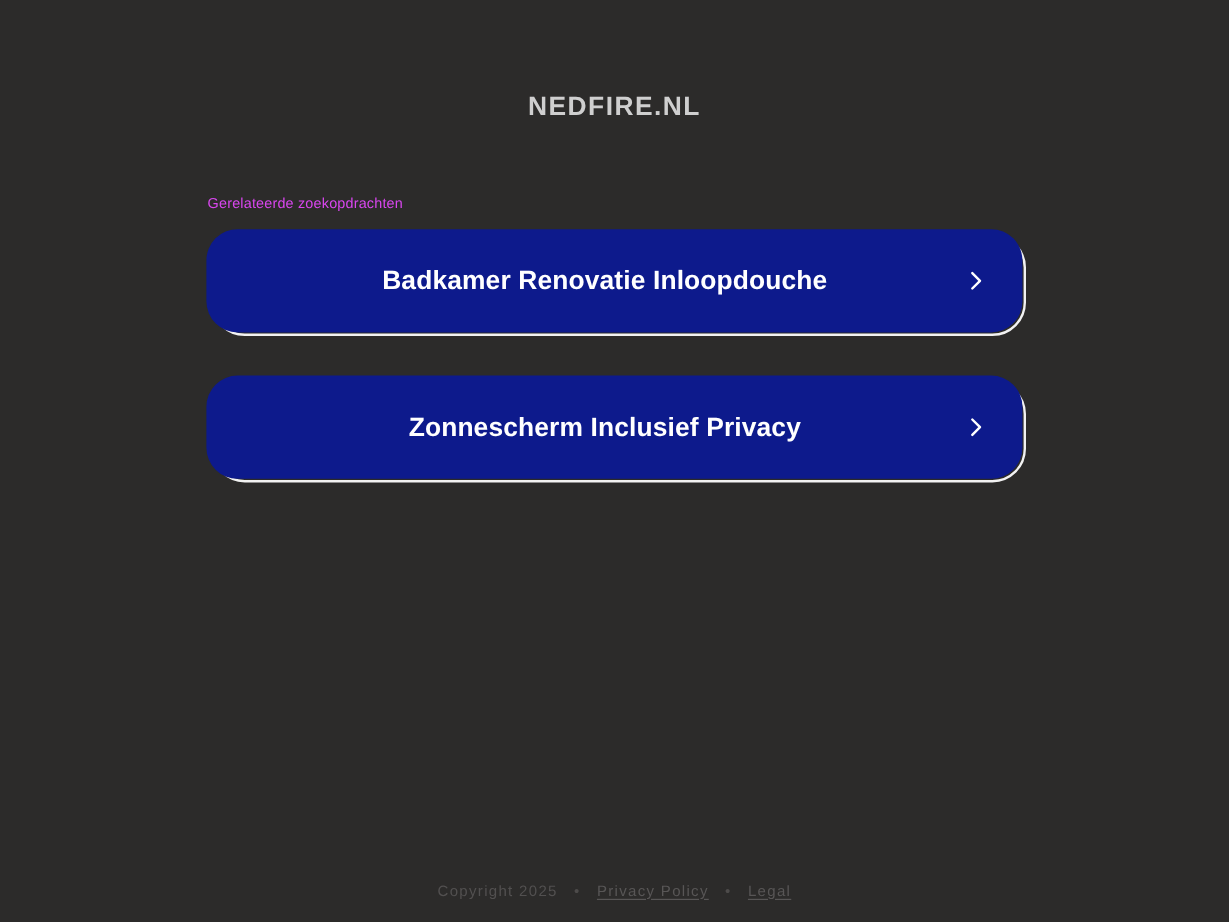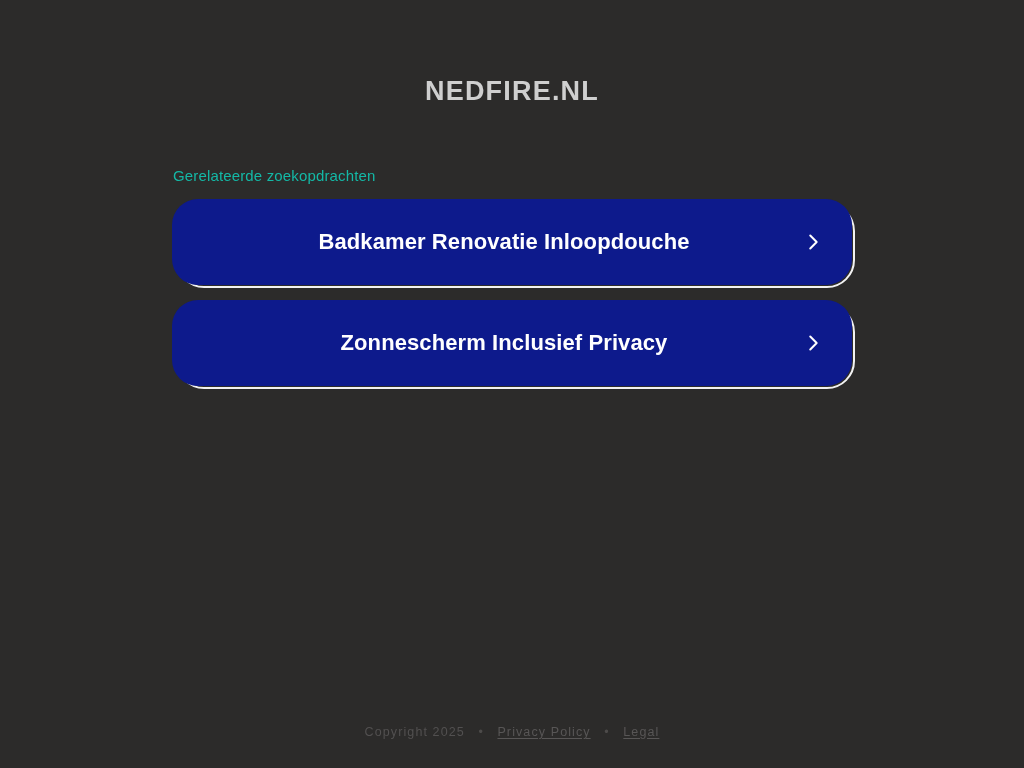--- a/index.html
+++ b/index.html
@@ -22,54 +22,54 @@
     display: flex;
     flex-direction: column;
   }
 
   
   .header {
     padding-top: 78px;
     text-align: center;
   }
   .site-title {
-    font-size: 27px;
+    font-size: 22px;
     font-weight: bold;
     letter-spacing: 1.2px;
     color: #cfcfcf;
     line-height: 1;
     margin: 0;
   }
 
   
   .main {
     flex: 1 1 auto;
     display: flex;
     flex-direction: column;
     align-items: center;
   }
   .content {
     width: 680px;
     margin-top: 63px;
   }
 
   .related-label {
-    font-size: 15px;
-    color: #14b8a6;
+    font-size: 12px;
+    color: #d946ef;
     letter-spacing: 0.15px;
     margin: 0 0 16px 0;
     padding-left: 1px;
     line-height: 1;
   }
 
   
   .card-list {
     display: flex;
     flex-direction: column;
-    gap: 15px;
+    gap: 36px;
   }
 
   .card-wrap {
     position: relative;
     height: 86px;
   }
   
   .card-outline {
     position: absolute;
     left: 4px;
@@ -120,21 +120,21 @@
     height: 22px;
   }
 
   
   .footer {
     flex: 0 0 auto;
     text-align: center;
     padding-bottom: 8px;
     height: 34px;
     display: flex;
-    align-items: flex-start;
+    align-items: center;
     justify-content: center;
   }
   .footer-inner {
     font-size: 12.5px;
     color: #555353;
     letter-spacing: 1.1px;
     line-height: 1;
     white-space: nowrap;
   }
   .footer-sep {

